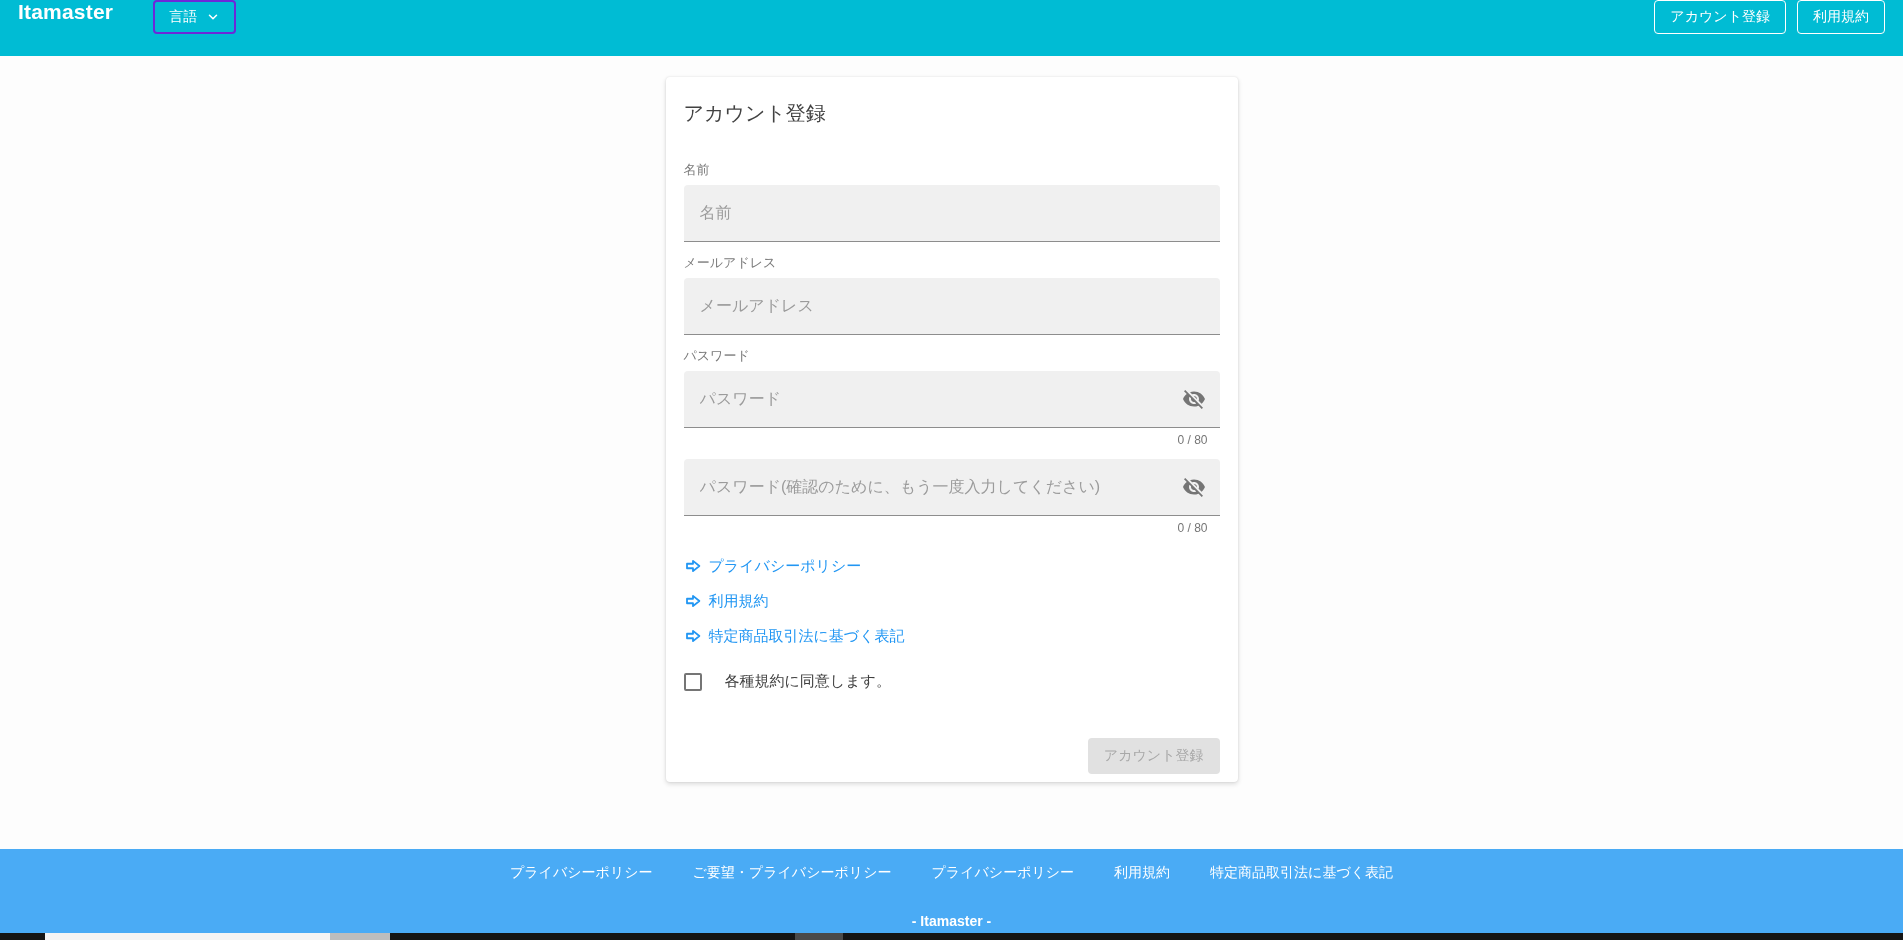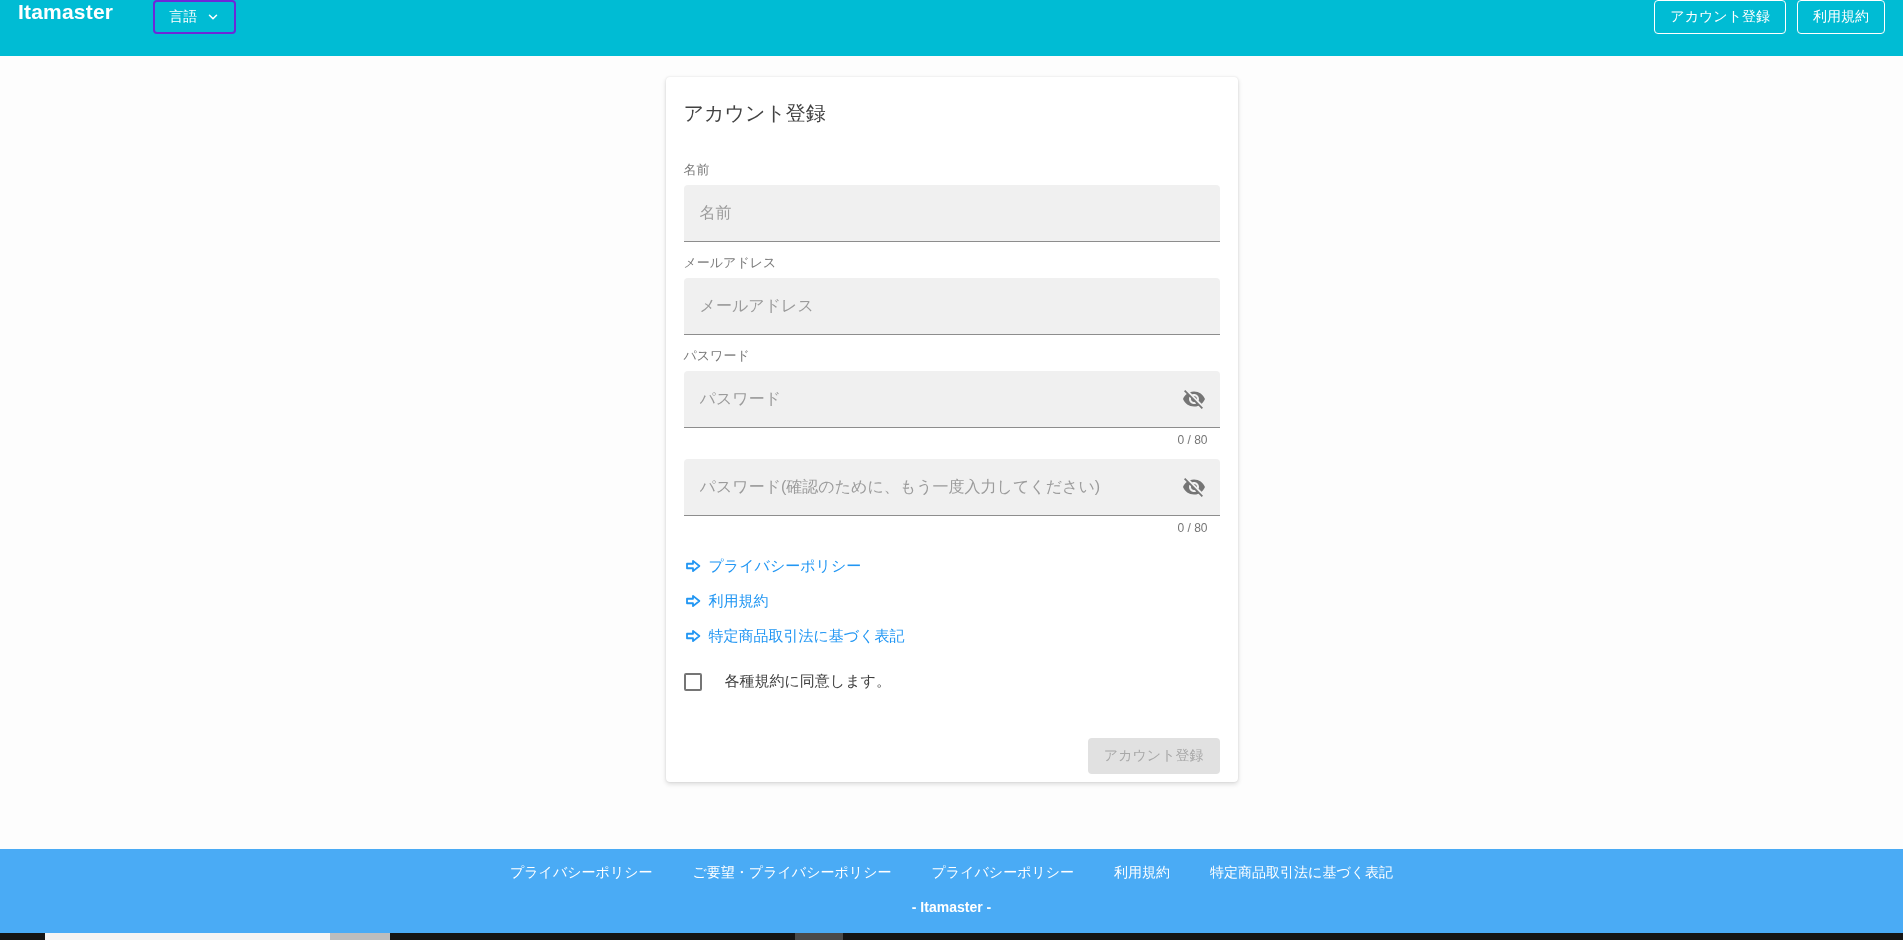--- a/index.html
+++ b/index.html
@@ -180,21 +180,21 @@
     align-items: center;
   }
   .footer-links {
     display: flex;
     gap: 40px;
     margin-top: 15px;
     font-size: 14px;
   }
   .footer-link { cursor: pointer; white-space: nowrap; }
   .footer-brand {
-    margin-top: 17px;
+    margin-top: 31px;
     font-size: 14px;
     font-weight: bold;
   }
 
   
   .bottom-strip {
     flex: 0 0 7px;
     background: #151515;
     position: relative;
   }

